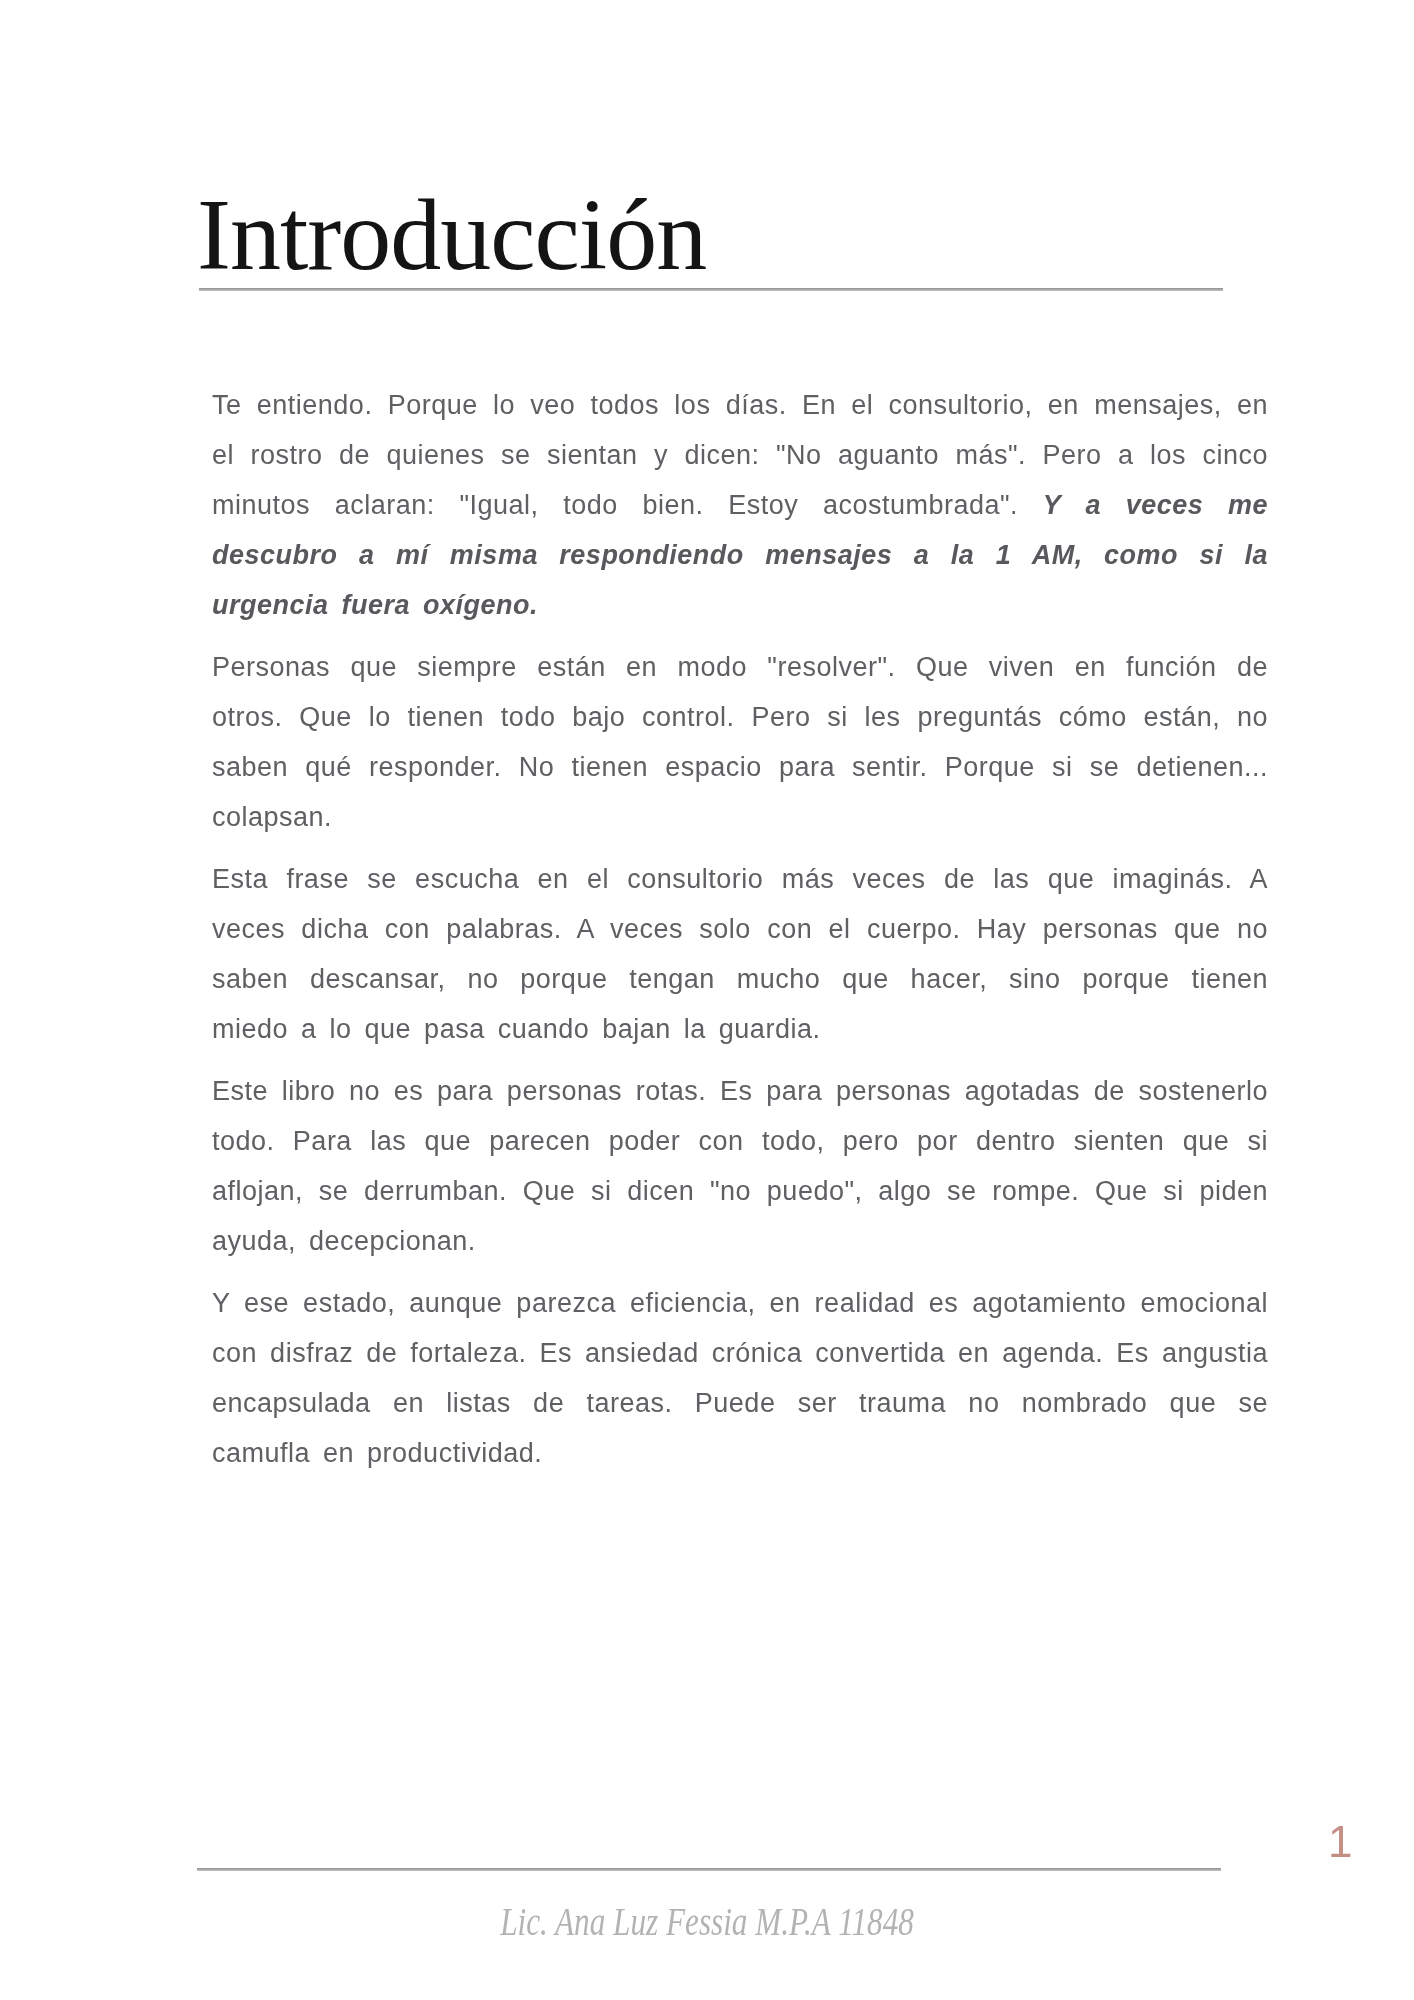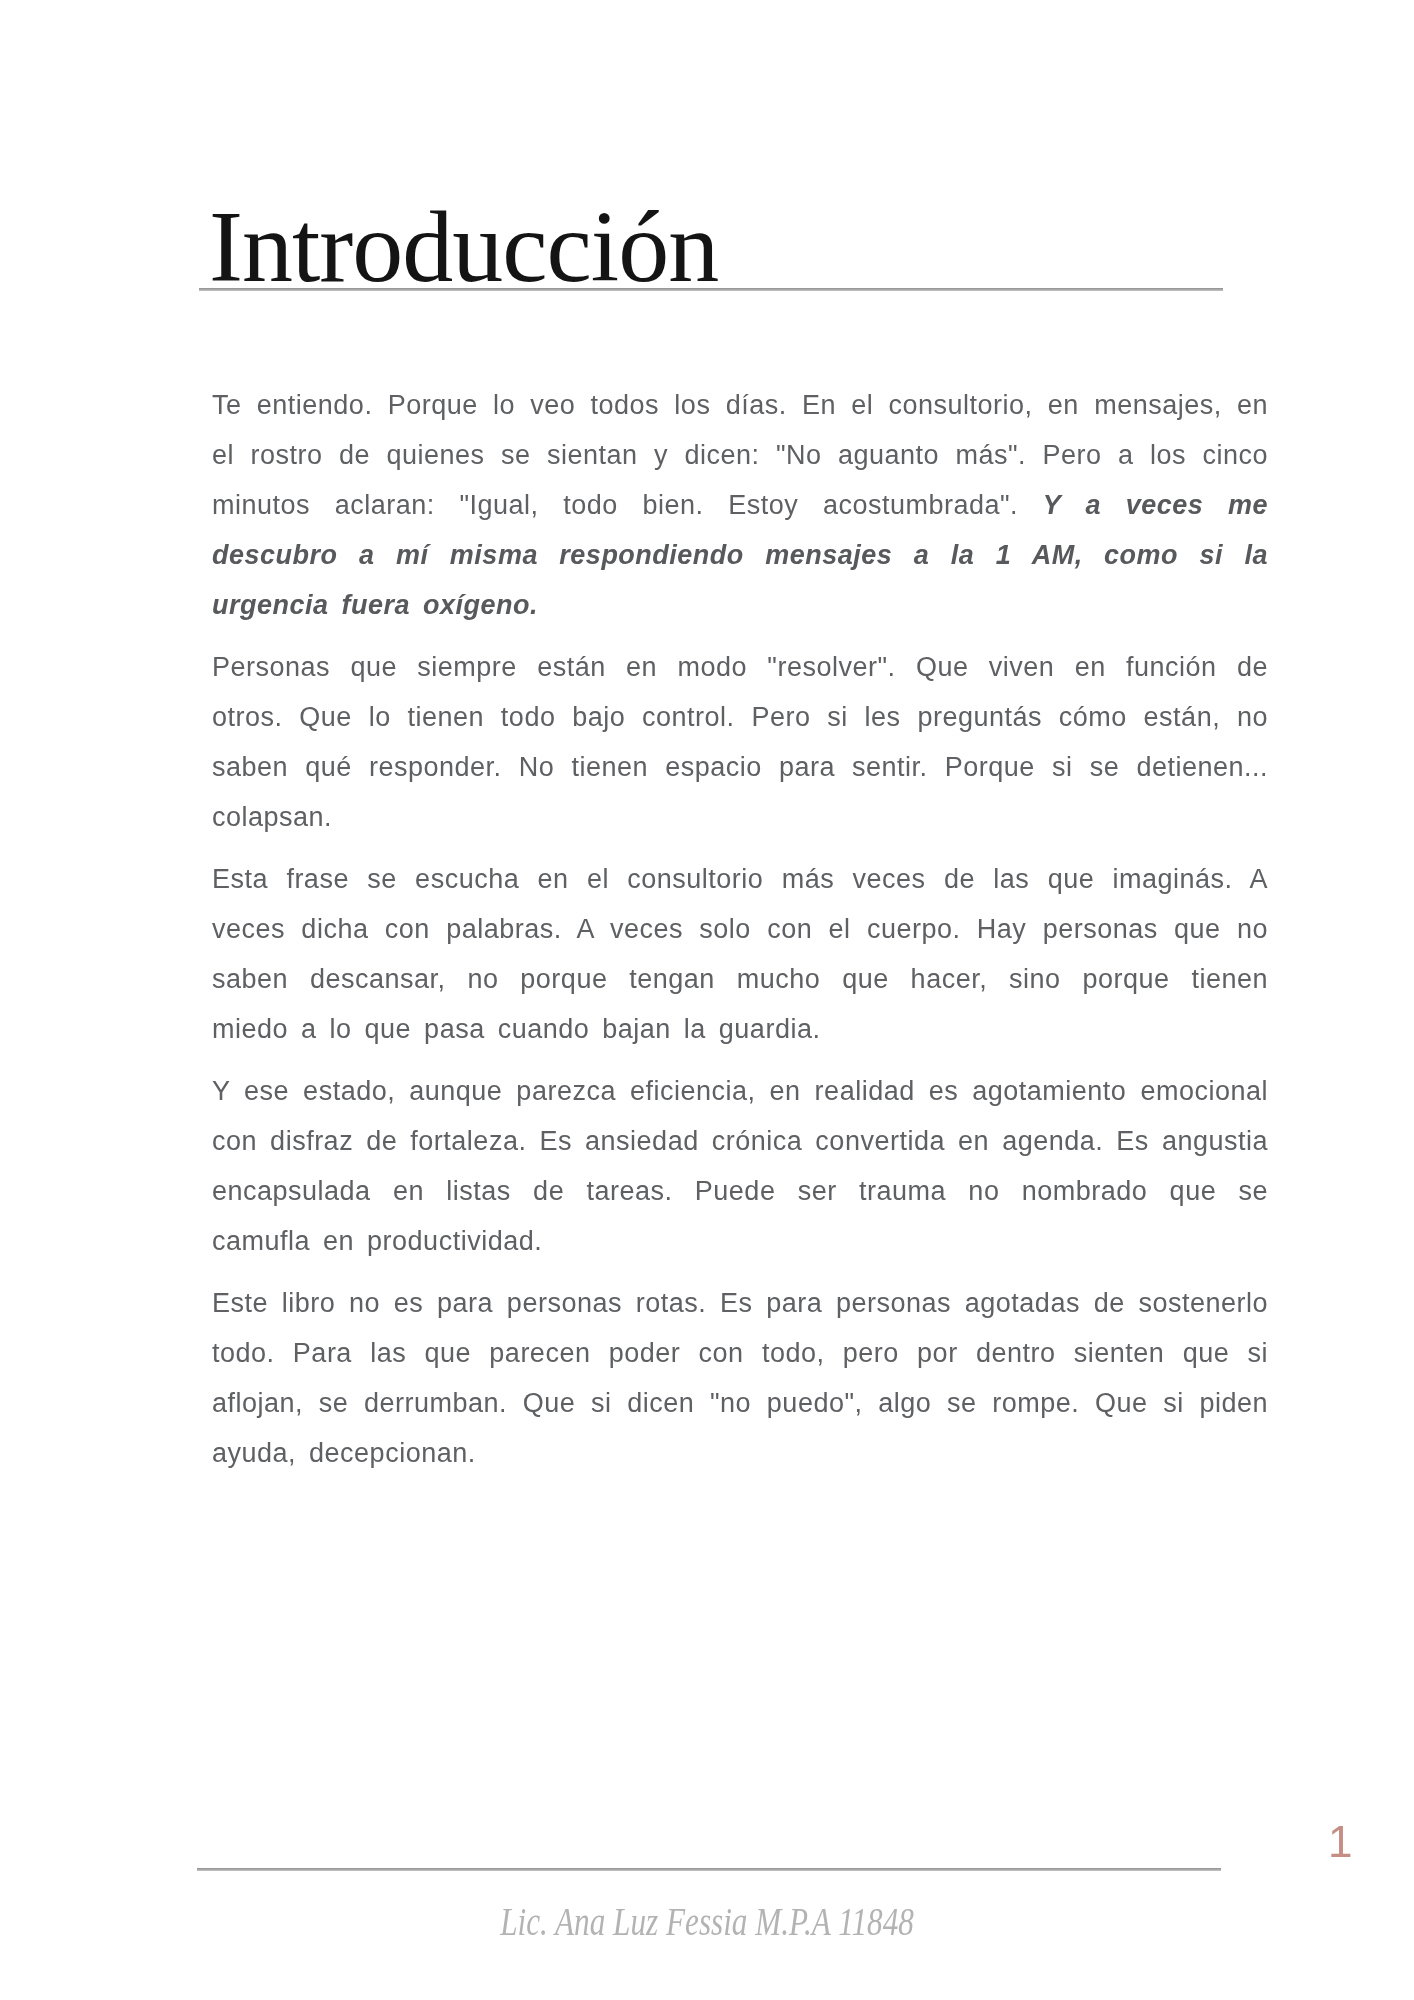--- a/index.html
+++ b/index.html
@@ -11,21 +11,21 @@
     position: relative;
     width: 1414px;
     height: 2000px;
     background: #ffffff;
     overflow: hidden;
   }
   .page-title {
     position: absolute;
     left: 197px;
     top: 184px;
-    margin: 12px;
+    margin: 0;
     font-family: "Liberation Serif", serif;
     font-weight: 400;
     font-size: 102px;
     line-height: 1;
     letter-spacing: -1px;
     color: #141414;
     white-space: nowrap;
   }
   .title-rule {
     position: absolute;
@@ -96,22 +96,22 @@
 <div class="page">
 
   <h1 class="page-title">Introducción</h1>
 
   <div class="title-rule"></div>
 
   <main class="body-text">
     <p><span>Te entiendo. Porque lo veo todos los días. En el consultorio, en mensajes, en el rostro de quienes se sientan y dicen: "No aguanto más". Pero a los cinco minutos aclaran: "Igual, todo bien. Estoy acostumbrada". </span><span class="emphasis">Y a veces me descubro a mí misma respondiendo mensajes a la 1 AM, como si la urgencia fuera oxígeno.</span></p>
     <p>Personas que siempre están en modo "resolver". Que viven en función de otros. Que lo tienen todo bajo control. Pero si les preguntás cómo están, no saben qué responder. No tienen espacio para sentir. Porque si se detienen... colapsan.</p>
     <p>Esta frase se escucha en el consultorio más veces de las que imaginás. A veces dicha con palabras. A veces solo con el cuerpo. Hay personas que no saben descansar, no porque tengan mucho que hacer, sino porque tienen miedo a lo que pasa cuando bajan la guardia.</p>
+    <p>Este libro no es para personas rotas. Es para personas agotadas de sostenerlo todo. Para las que parecen poder con todo, pero por dentro sienten que si aflojan, se derrumban. Que si dicen "no puedo", algo se rompe. Que si piden ayuda, decepcionan.</p>
     <p>Y ese estado, aunque parezca eficiencia, en realidad es agotamiento emocional con disfraz de fortaleza. Es ansiedad crónica convertida en agenda. Es angustia encapsulada en listas de tareas. Puede ser trauma no nombrado que se camufla en productividad.</p>
-    <p>Este libro no es para personas rotas. Es para personas agotadas de sostenerlo todo. Para las que parecen poder con todo, pero por dentro sienten que si aflojan, se derrumban. Que si dicen "no puedo", algo se rompe. Que si piden ayuda, decepcionan.</p>
   </main>
 
   <div class="footer-rule"></div>
 
   <div class="page-number">1</div>
 
   <div class="author-credit">Lic. Ana Luz Fessia M.P.A 11848</div>
 
 </div>
 

